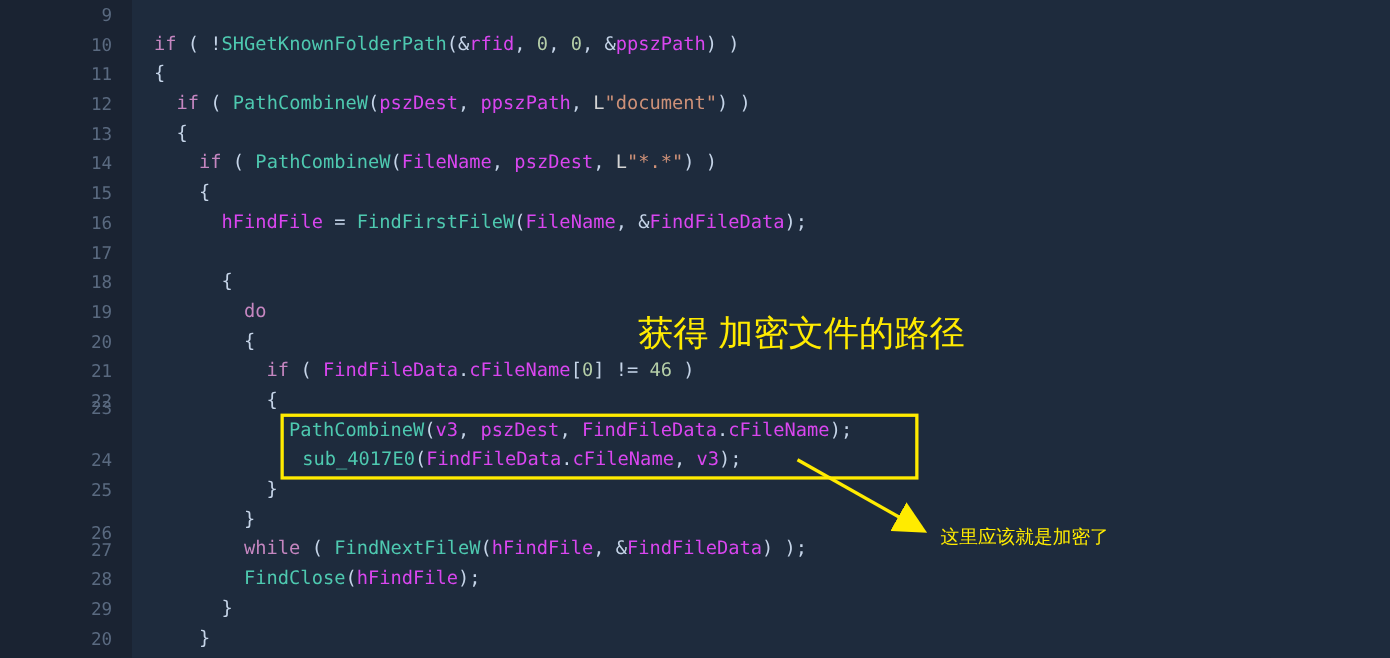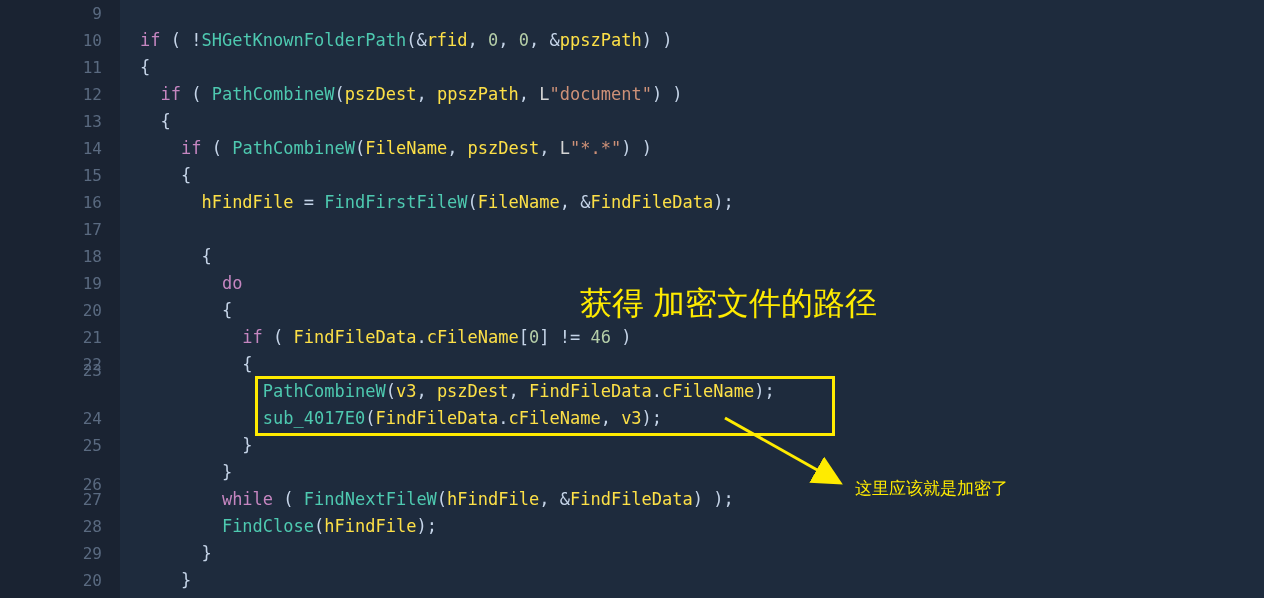--- a/index.html
+++ b/index.html
@@ -60,21 +60,21 @@
     height: 12px;
     background: #3fb0e0;
     border-radius: 50%;
     top: 7px;
   }
   .tok-kw   { color: #c586c0; }         
   .tok-func { color: #4ec9b0; }         
   .tok-type { color: #4ec9b0; }         
   .tok-num  { color: #b5cea8; }         
   .tok-str  { color: #ce9178; }         
-  .tok-var  { color: #fde047; }         
+  .tok-var  { color: #d946ef; }         
   .tok-punc { color: #c5d4e8; }         
   .tok-op   { color: #c5d4e8; }         
   .tok-strprefix { color: #d4d4d4; }    
   .annotation1 {
     position: absolute;
     left: 580px;
     top: 282px;
     color: #ffeb00;
     font-family: "Microsoft YaHei", sans-serif;
     font-size: 32px;
@@ -157,21 +157,21 @@
     <div class="line" style="position: absolute; top: 108px; left: 20px;"><span class="tok-punc">  {</span></div>
     <div class="line" style="position: absolute; top: 135px; left: 20px;"><span class="tok-punc">    </span><span class="tok-kw">if</span><span class="tok-punc"> ( </span><span class="tok-func">PathCombineW</span><span class="tok-punc">(</span><span class="tok-var">FileName</span><span class="tok-punc">, </span><span class="tok-var">pszDest</span><span class="tok-punc">, </span><span class="tok-strprefix">L</span><span class="tok-str">"*.*"</span><span class="tok-punc">) )</span></div>
     <div class="line" style="position: absolute; top: 162px; left: 20px;"><span class="tok-punc">    {</span></div>
     <div class="line" style="position: absolute; top: 189px; left: 20px;"><span class="tok-punc">      </span><span class="tok-var">hFindFile</span><span class="tok-op"> = </span><span class="tok-func">FindFirstFileW</span><span class="tok-punc">(</span><span class="tok-var">FileName</span><span class="tok-punc">, &amp;</span><span class="tok-var">FindFileData</span><span class="tok-punc">);</span></div>
     <div class="line" style="position: absolute; top: 243px; left: 20px;"><span class="tok-punc">      {</span></div>
     <div class="line" style="position: absolute; top: 270px; left: 20px;"><span class="tok-punc">        </span><span class="tok-kw">do</span></div>
     <div class="line" style="position: absolute; top: 297px; left: 20px;"><span class="tok-punc">        {</span></div>
     <div class="line" style="position: absolute; top: 324px; left: 20px;"><span class="tok-punc">          </span><span class="tok-kw">if</span><span class="tok-punc"> ( </span><span class="tok-var">FindFileData</span><span class="tok-punc">.</span><span class="tok-var">cFileName</span><span class="tok-punc">[</span><span class="tok-num">0</span><span class="tok-op">] != </span><span class="tok-num">46</span><span class="tok-punc"> )</span></div>
     <div class="line" style="position: absolute; top: 351px; left: 20px;"><span class="tok-punc">          {</span></div>
     <div class="line" style="position: absolute; top: 378px; left: 20px;"><span class="tok-punc">            </span><span class="tok-func">PathCombineW</span><span class="tok-punc">(</span><span class="tok-var">v3</span><span class="tok-punc">, </span><span class="tok-var">pszDest</span><span class="tok-punc">, </span><span class="tok-var">FindFileData</span><span class="tok-punc">.</span><span class="tok-var">cFileName</span><span class="tok-punc">);</span></div>
-    <div class="line" style="position: absolute; top: 405px; left: 20px;"><span class="tok-punc">            </span><span class="tok-func">sub_4017E0</span><span class="tok-punc">(</span><span class="tok-var">FindFileData</span><span class="tok-punc">.</span><span class="tok-var">cFileName</span><span class="tok-punc">, </span><span class="tok-var">v3</span><span class="tok-punc">);</span></div>
+    <div class="line" style="position: absolute; top: 405px; left: 32px;"><span class="tok-punc">            </span><span class="tok-func">sub_4017E0</span><span class="tok-punc">(</span><span class="tok-var">FindFileData</span><span class="tok-punc">.</span><span class="tok-var">cFileName</span><span class="tok-punc">, </span><span class="tok-var">v3</span><span class="tok-punc">);</span></div>
     <div class="line" style="position: absolute; top: 432px; left: 20px;"><span class="tok-punc">          }</span></div>
     <div class="line" style="position: absolute; top: 459px; left: 20px;"><span class="tok-punc">        }</span></div>
     <div class="line" style="position: absolute; top: 486px; left: 20px;"><span class="tok-punc">        </span><span class="tok-kw">while</span><span class="tok-punc"> ( </span><span class="tok-func">FindNextFileW</span><span class="tok-punc">(</span><span class="tok-var">hFindFile</span><span class="tok-punc">, &amp;</span><span class="tok-var">FindFileData</span><span class="tok-punc">) );</span></div>
     <div class="line" style="position: absolute; top: 513px; left: 20px;"><span class="tok-punc">        </span><span class="tok-func">FindClose</span><span class="tok-punc">(</span><span class="tok-var">hFindFile</span><span class="tok-punc">);</span></div>
     <div class="line" style="position: absolute; top: 540px; left: 20px;"><span class="tok-punc">      }</span></div>
     <div class="line" style="position: absolute; top: 567px; left: 20px;"><span class="tok-punc">    }</span></div>
   </div>
 
 <div class="annotation1">获得 加密文件的路径</div>
 <div class="annotation2">这里应该就是加密了</div>

